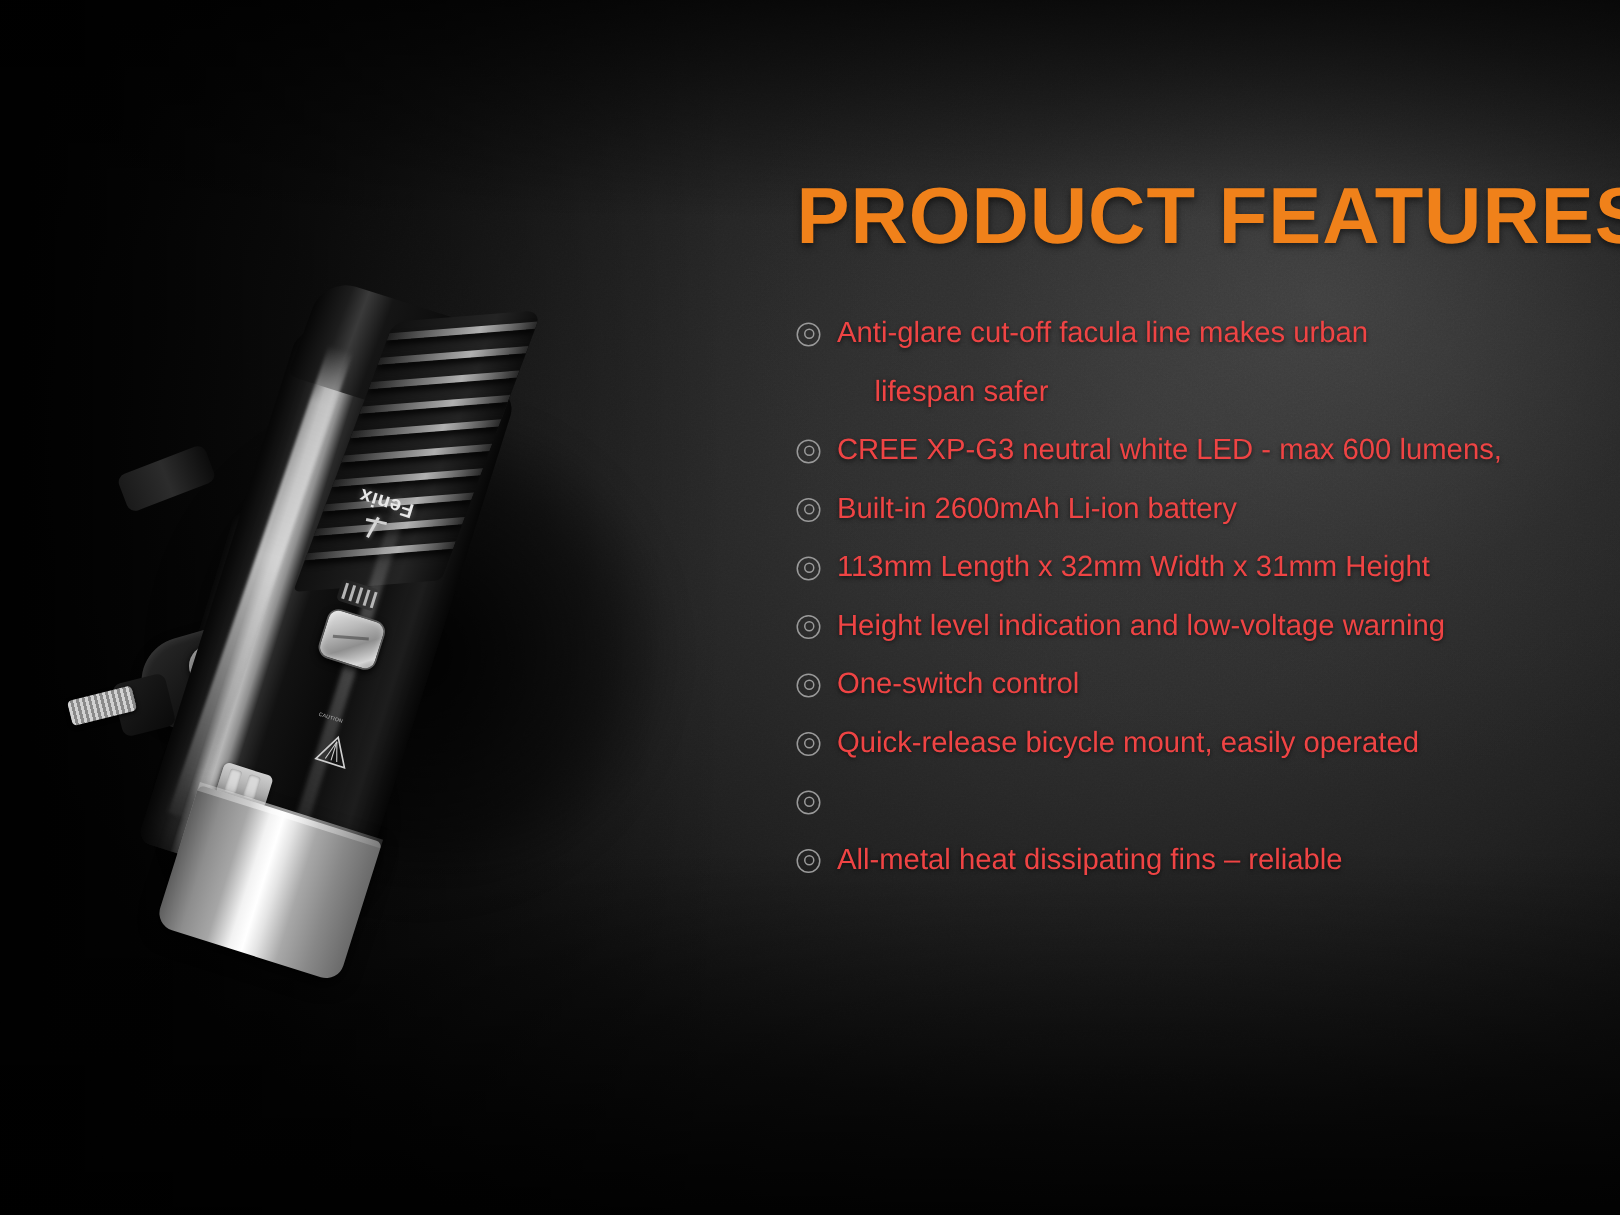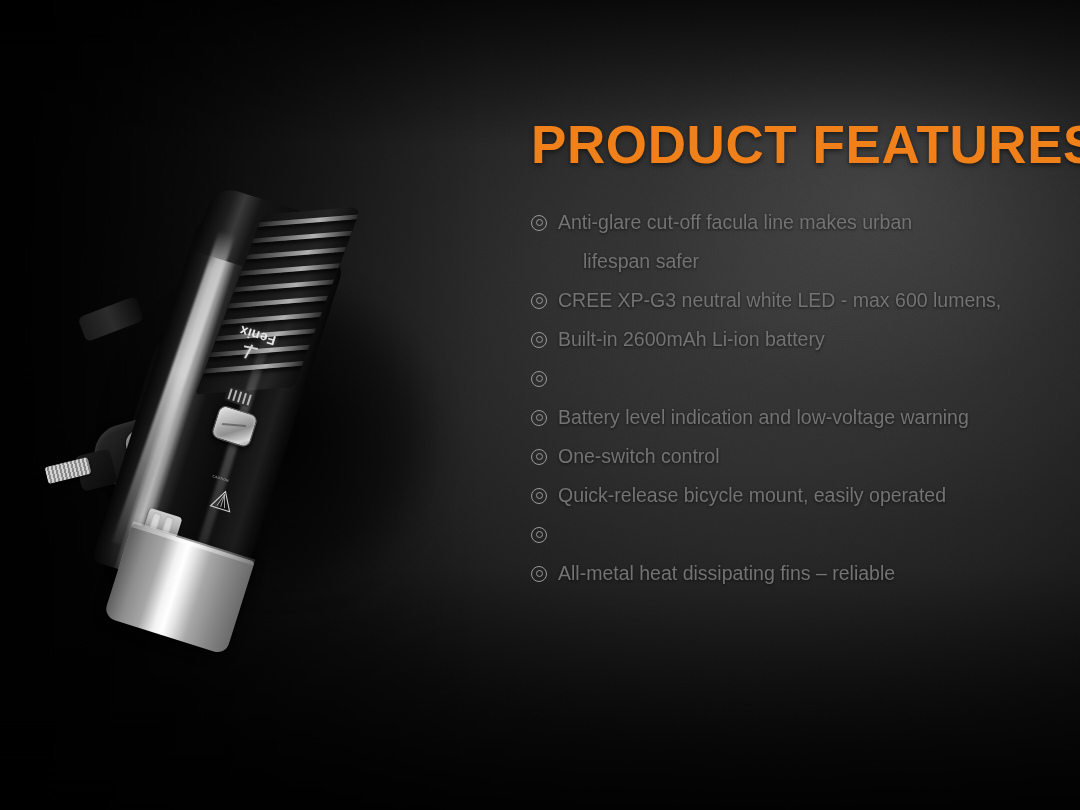--- a/index.html
+++ b/index.html
@@ -40,21 +40,21 @@
     color:#f0811a;
     font-size:53px;font-weight:bold;letter-spacing:.6px;line-height:1;
     text-shadow:0 2px 5px rgba(0,0,0,.55);
     white-space:nowrap;
   }
   .features{position:absolute;left:0;top:203px;width:500px;}
   .feature{
     position:relative;
     min-height:39px;
     padding-left:27px;
-    color:#737373;
+    color:#ef4444;
     font-size:19.5px;
     line-height:39px;
     white-space:nowrap;
     text-shadow:0 1px 3px rgba(0,0,0,.6);
   }
   .bullet{
     position:absolute;left:0;top:50%;margin-top:-8px;
     width:16px;height:16px;border-radius:50%;
     border:1.6px solid #9a9a9a;
     box-sizing:border-box;
@@ -323,22 +323,22 @@
     </div>
   </div>
 
   <div class="content">
     <div class="title">PRODUCT FEATURES</div>
     <div class="features" id="features">
         <div class="feature"><span class="bullet"></span><span>Anti-glare cut-off facula line makes urban</span></div>
         <div class="feature feature-indent"><span>lifespan safer</span></div>
         <div class="feature"><span class="bullet"></span><span>CREE XP-G3 neutral white LED - max 600 lumens,</span></div>
         <div class="feature"><span class="bullet"></span><span>Built-in 2600mAh Li-ion battery</span></div>
-        <div class="feature"><span class="bullet"></span></div>
-        <div class="feature"><span class="bullet"></span><span>Battery level indication and low-voltage warning</span></div>
+        <div class="feature"><span class="bullet"></span><span>113mm Length x 32mm Width x 31mm Height</span></div>
+        <div class="feature"><span class="bullet"></span><span>Height level indication and low-voltage warning</span></div>
         <div class="feature"><span class="bullet"></span><span>One-switch control</span></div>
         <div class="feature"><span class="bullet"></span><span>Quick-release bicycle mount, easily operated</span></div>
         <div class="feature"><span class="bullet"></span></div>
         <div class="feature"><span class="bullet"></span><span>All-metal heat dissipating fins – reliable</span></div>
       </div>
   </div>
 
 </div>
 
 </body></html>

